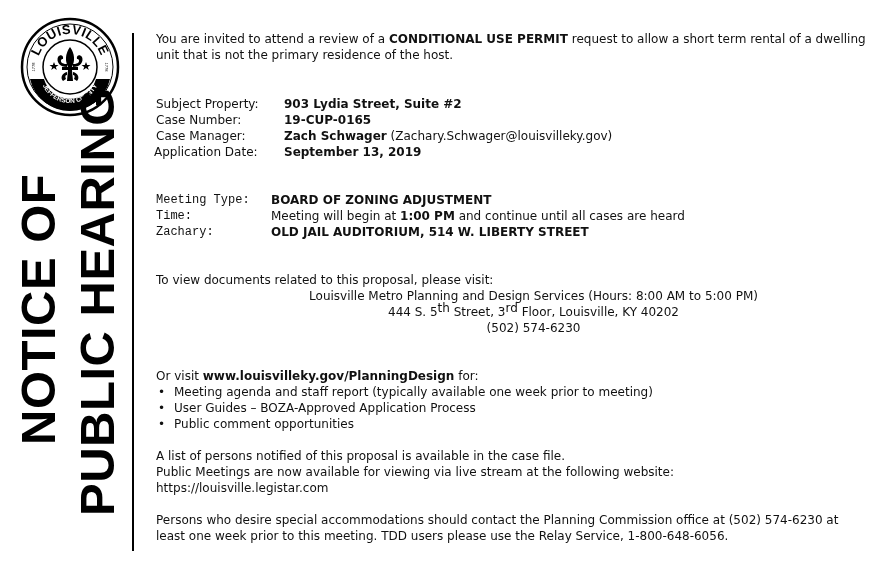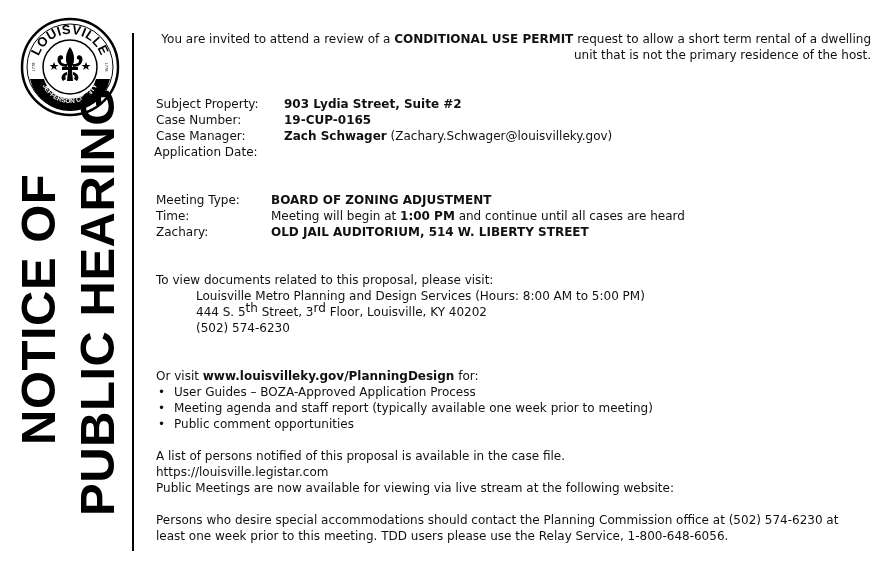--- a/index.html
+++ b/index.html
@@ -54,28 +54,28 @@
     .content {
       position: absolute;
       left: 156px;
       top: 31px;
       width: 715px;
       font-size: 12px;
       line-height: 16px;
     }
     .content p { margin: 0; }
     .b { font-weight: bold; }
-    .intro { margin-bottom: 33px !important; text-align: right; }
+    .intro { margin-bottom: 33px !important; }
     .kv { display: flex; }
     .kv .k { width: 128px; flex: none; }
     .kv.app .k { margin-left: -2px; width: 130px; }
-    .kv2 .k { width: 115px; flex: none; }
+    .kv2 .k { width: 115px; flex: none; font-family: Liberation Mono, monospace; }
     .block { margin-bottom: 16px; }
     .block-lg { margin-bottom: 32px; }
-    .indent { padding-left: 40px; }
+    .indent { padding-left: 40px; text-align: center; }
     ul.bullets {
       list-style: none;
       margin: 0;
       padding: 0;
     }
     ul.bullets li {
       position: relative;
       padding-left: 18px;
     }
     ul.bullets li::before {
@@ -141,20 +141,21 @@
       <span class="b">19-CUP-0165</span>
     </div>
     <div class="kv">
       <span class="k">Case Manager:</span>
       <span>
         <span class="b">Zach Schwager</span><span> (Zachary.Schwager@louisvilleky.gov)</span>
       </span>
     </div>
     <div class="kv app">
       <span class="k">Application Date:</span>
+      <span class="b">September 13, 2019</span>
     </div>
   </div>
 
   <div class="block-lg kv2">
     <div class="kv">
       <span class="k">Meeting Type:</span>
       <span class="b">BOARD OF ZONING ADJUSTMENT</span>
     </div>
     <div class="kv">
       <span class="k">Time:</span>
@@ -175,27 +176,27 @@
       <span>444 S. 5</span><sup>th</sup><span> Street, 3</span><sup>rd</sup><span> Floor, Louisville, KY 40202</span>
     </p>
     <p class="indent">(502) 574-6230</p>
   </div>
 
   <div class="block">
     <p>
       <span>Or visit </span><span class="b">www.louisvilleky.gov/PlanningDesign</span><span> for:</span>
     </p>
     <ul class="bullets">
+      <li>Meeting agenda and staff report (typically available one week prior to meeting)</li>
       <li>User Guides – BOZA-Approved Application Process</li>
-      <li>Meeting agenda and staff report (typically available one week prior to meeting)</li>
       <li>Public comment opportunities</li>
     </ul>
   </div>
 
   <p class="block">A list of persons notified of this proposal is available in the case file.</p>
 
   <div class="block">
+    <p>Public Meetings are now available for viewing via live stream at the following website:</p>
     <p>https://louisville.legistar.com</p>
-    <p>Public Meetings are now available for viewing via live stream at the following website:</p>
   </div>
 
   <p>Persons who desire special accommodations should contact the Planning Commission office at (502) 574-6230 at least one week prior to this meeting. TDD users please use the Relay Service, 1-800-648-6056.</p>
 </div>
 
 </body></html>

